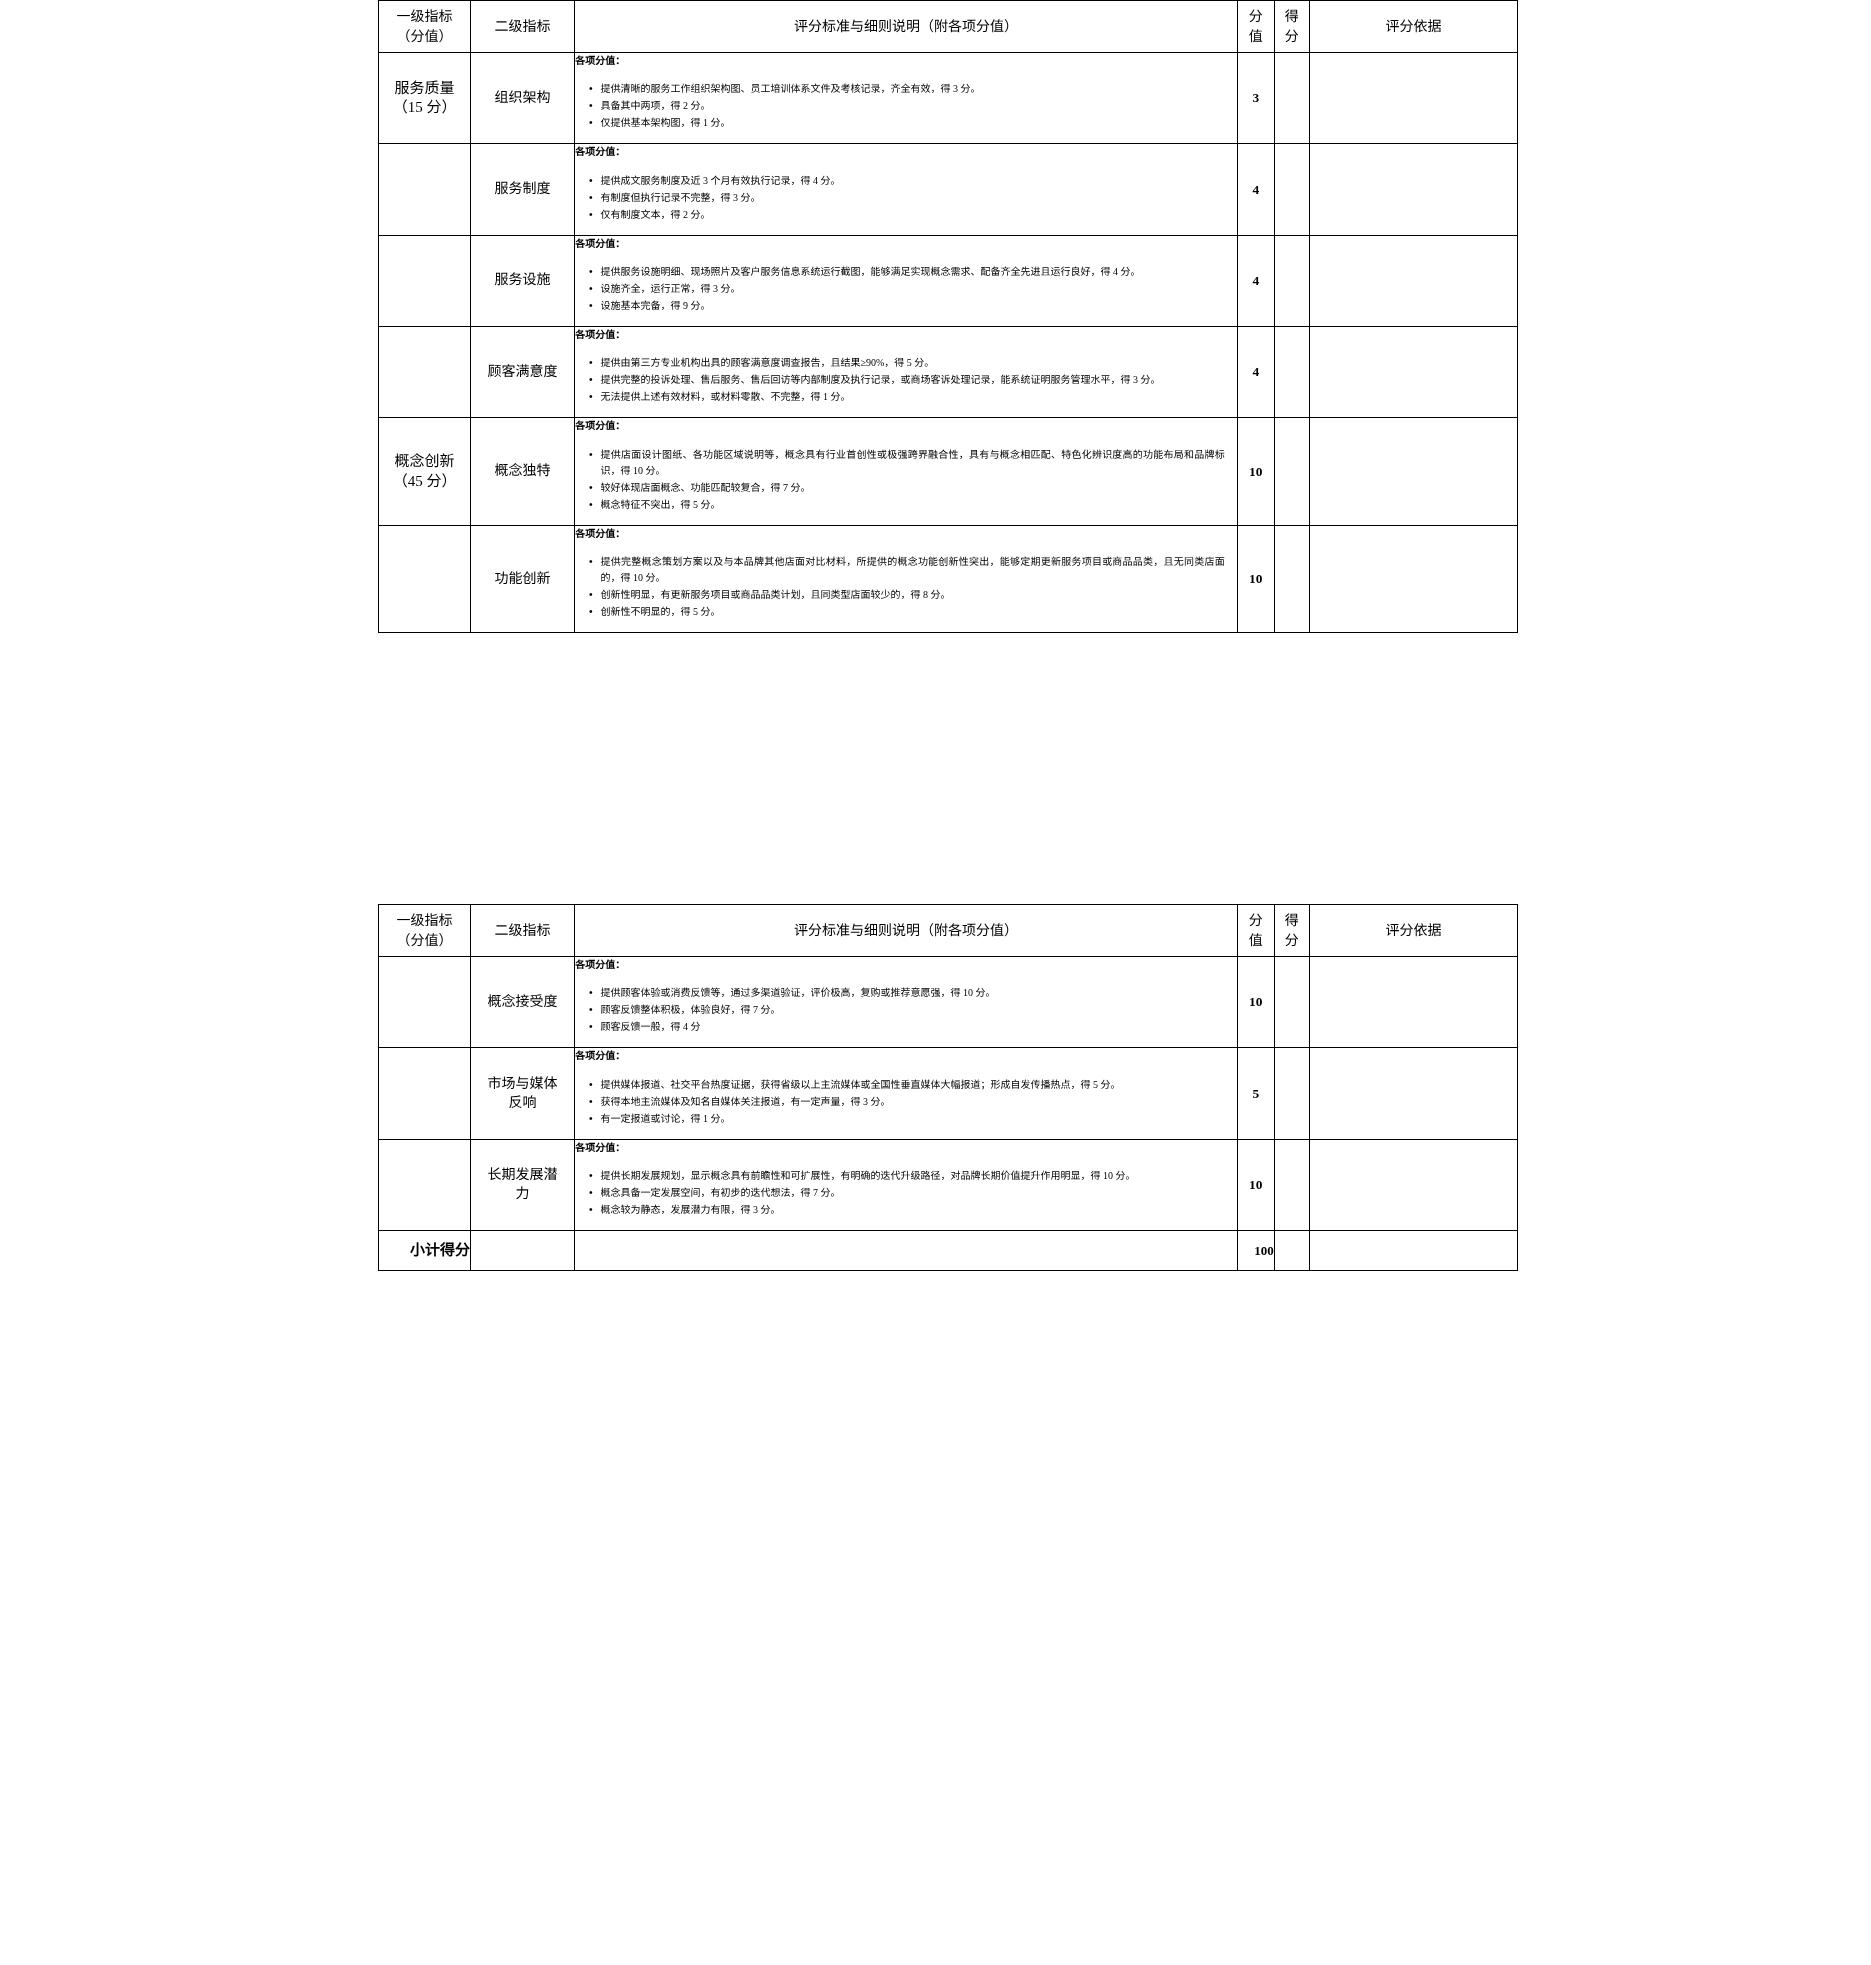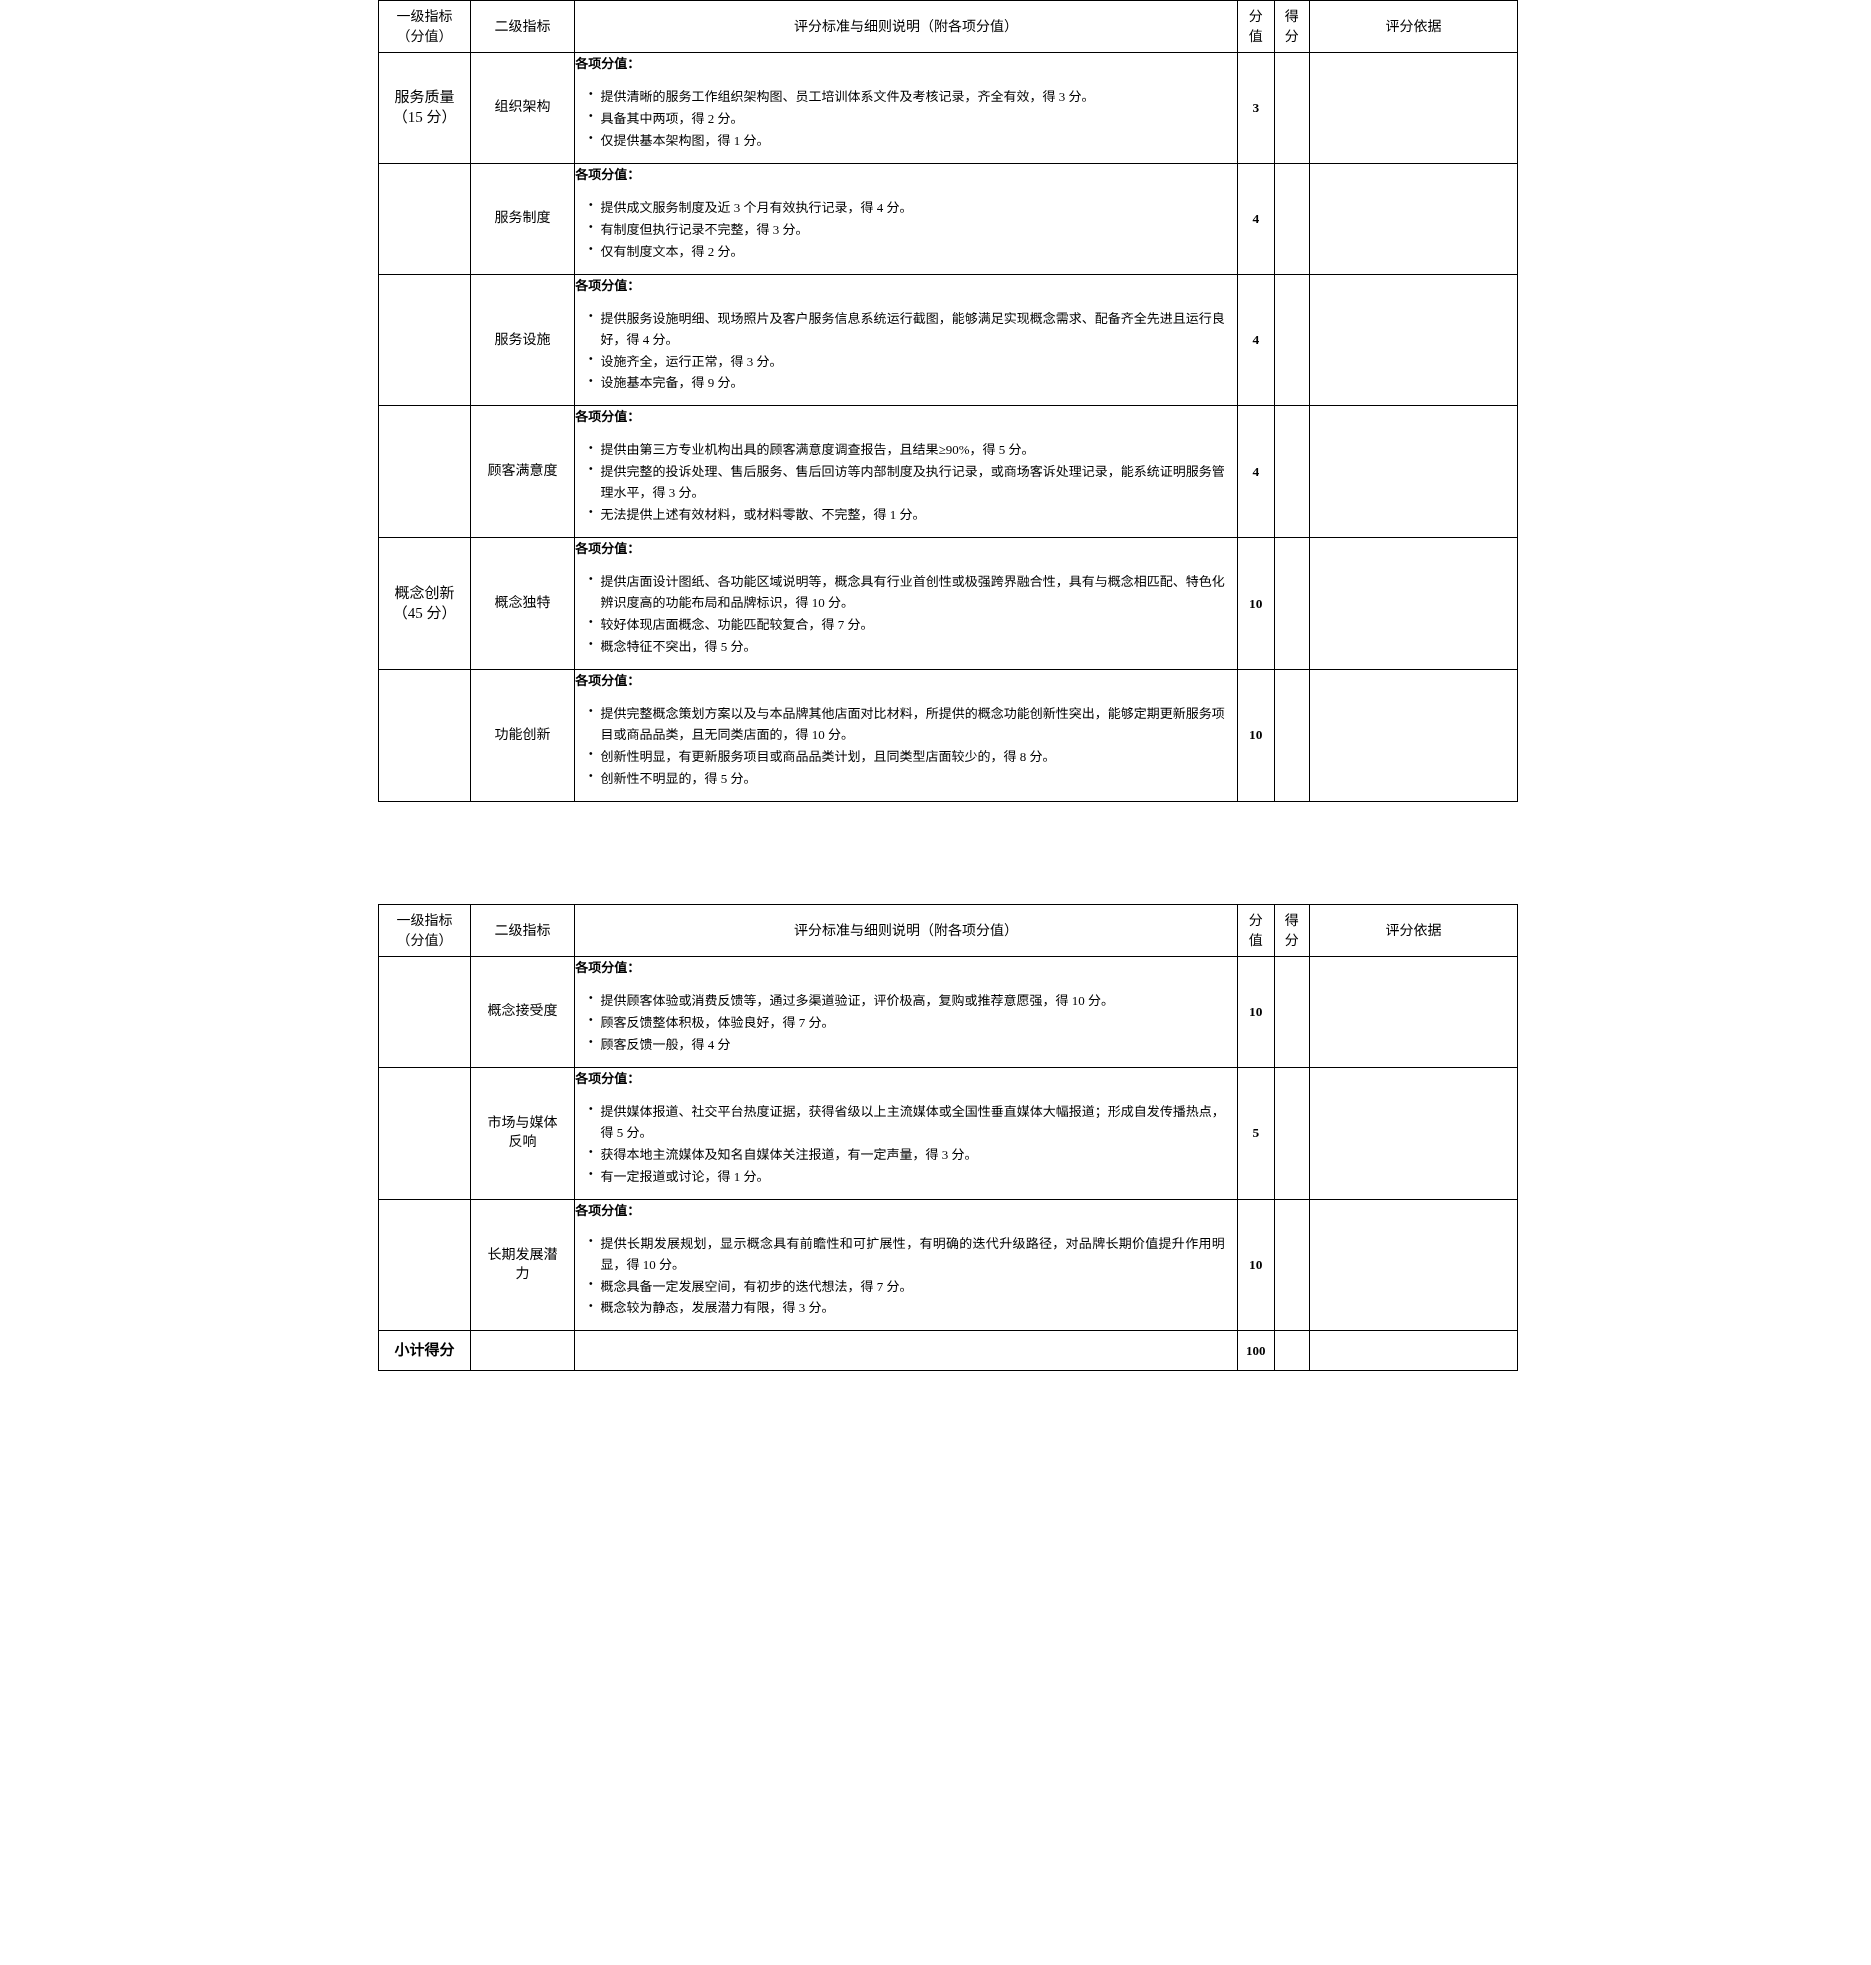--- a/index.html
+++ b/index.html
@@ -83,21 +83,21 @@
 
   td.cell-l2 {
     text-align: center;
     font-size: 14px;
     line-height: 1.35;
     padding: 2.4px 2.4px;
   }
 
   td.cell-desc {
     text-align: left;
-    font-size: 13px;
+    font-size: 10px;
     line-height: 1.62;
     padding: 5.5px 6.3px 5.5px 7.9px;
     font-family: Liberation Serif, serif;
   }
   td.cell-desc .lead {
     font-weight: bold;
     display: block;
     margin-bottom: 0.8px;
   }
   td.cell-desc ul {
@@ -127,20 +127,21 @@
     font-weight: bold;
   }
   td.cell-got, td.cell-base {
     text-align: center;
     font-size: 13.4px;
   }
 
   tr.subtotal-row td {
     height: 39px;
     border-top: 1.6px solid #000;
+    text-align: right;
   }
   tr.subtotal-row td.cell-l1 {
     font-size: 15px;
     font-weight: bold;
   }
   tr.subtotal-row td.cell-val {
     font-weight: bold;
     font-size: 13px;
   }
 

